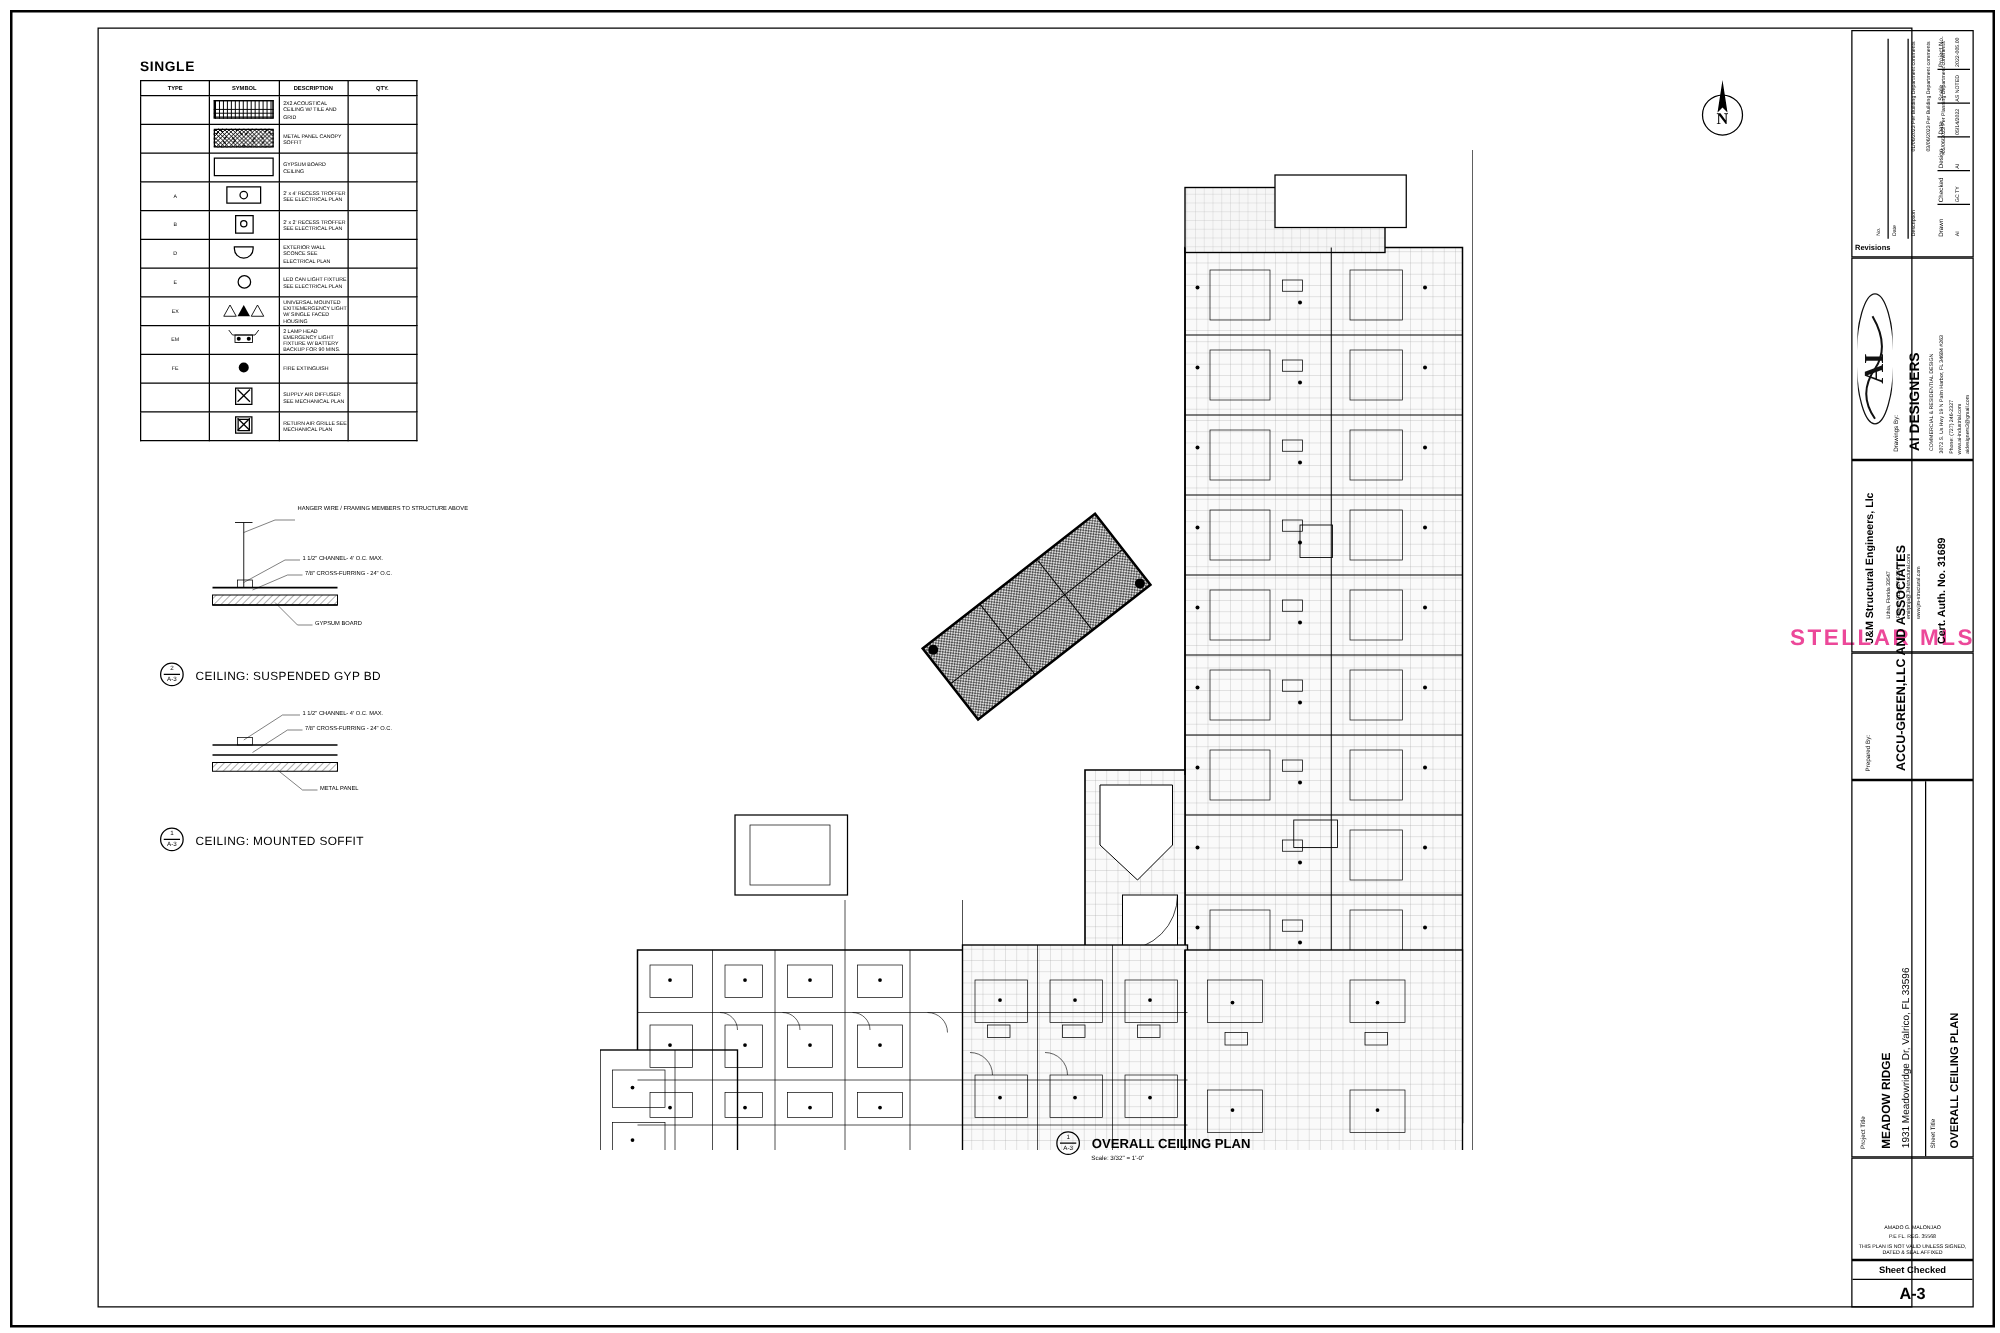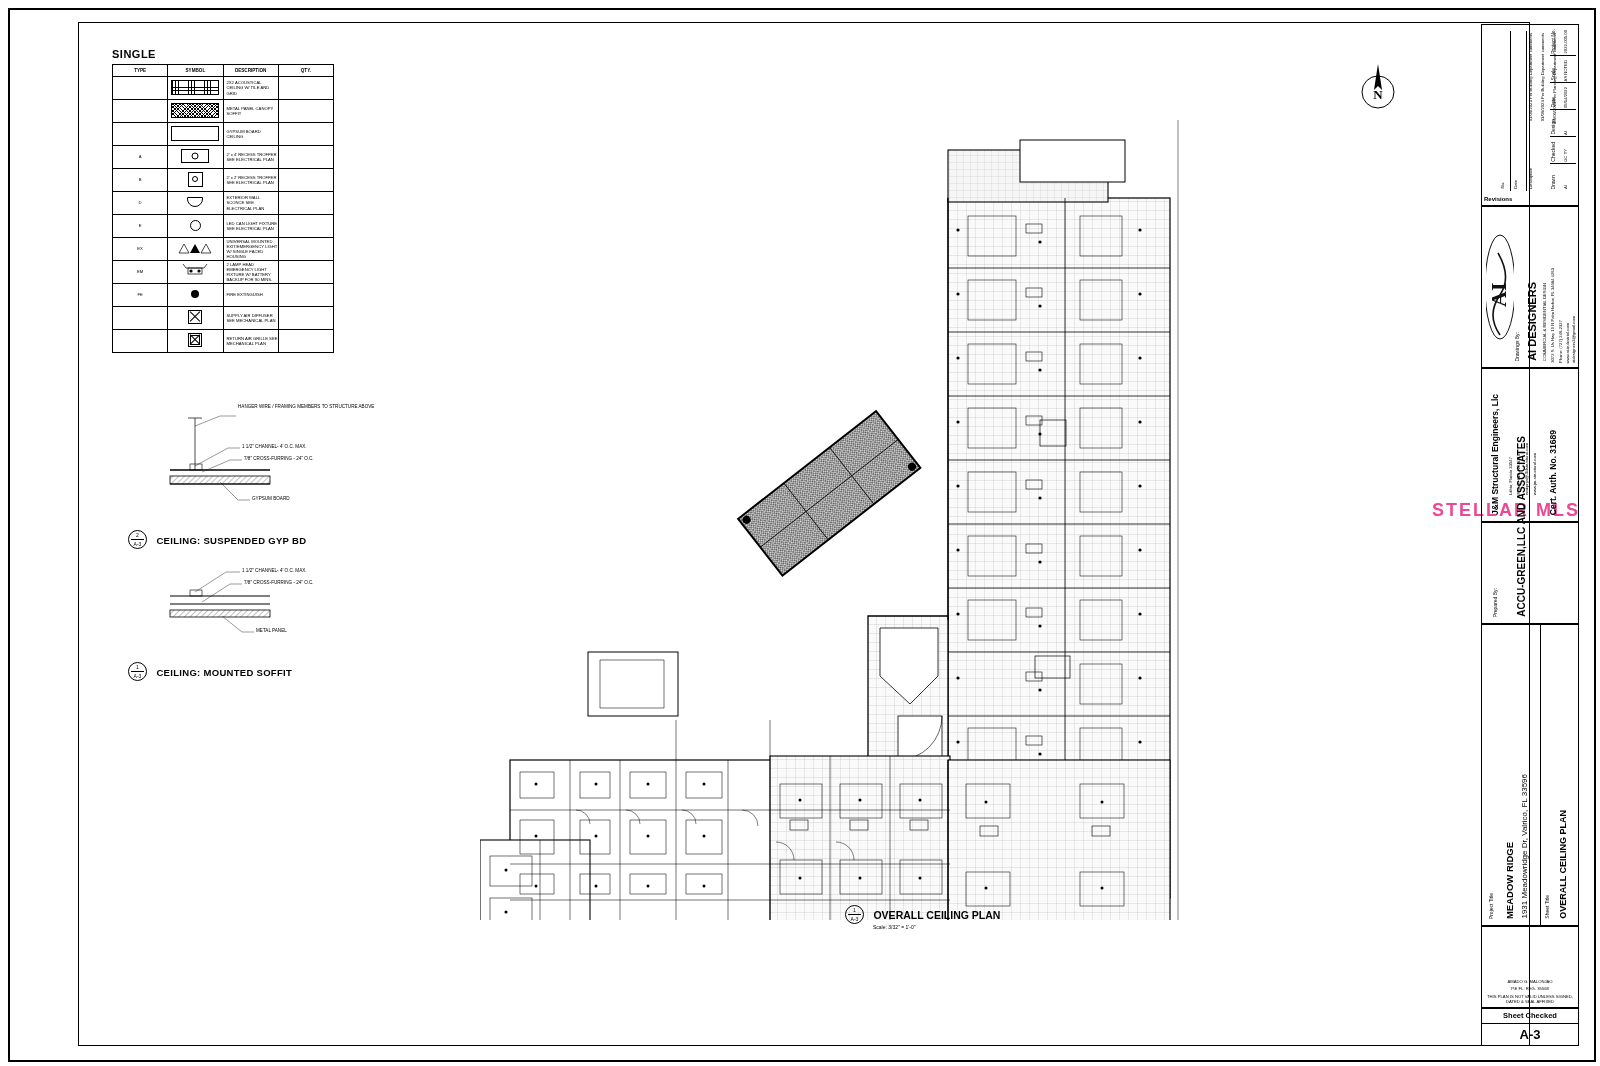--- a/index.html
+++ b/index.html
@@ -37,21 +37,21 @@
   .sym-x{display:inline-block;width:12px;height:12px;border:1px solid #000;position:relative;}
   .sym-x:before,.sym-x:after{content:"";position:absolute;left:-1px;top:5px;width:14px;height:1px;background:#000;}
   .sym-x:before{transform:rotate(45deg);}
   .sym-x:after{transform:rotate(-45deg);}
   .sym-x.dbl{outline:1px solid #000;outline-offset:-3px;}
   .sym-sconce{display:inline-block;width:14px;height:8px;border:1px solid #000;border-radius:0 0 8px 8px;border-top:1px solid #000;}
 
   
   .detail{position:absolute;}
   .detail-lbl{font-size:4.6px;line-height:1.3;}
-  .det-title{font-size:9.5px;font-weight:bold;letter-spacing:.3px;}
+  .det-title{font-size:9.5px;font-weight:normal;letter-spacing:.3px;}
   .bubble{display:inline-block;width:17px;height:17px;border:1px solid #000;border-radius:50%;position:relative;vertical-align:middle;margin-right:5px;}
   .bubble .top{position:absolute;left:0;top:1px;width:100%;text-align:center;font-size:5px;}
   .bubble .bot{position:absolute;left:0;bottom:1px;width:100%;text-align:center;font-size:5px;}
   .bubble .mid{position:absolute;left:2px;top:8px;width:13px;height:1px;background:#000;}
   .vtext{writing-mode:vertical-rl;transform:rotate(180deg);white-space:nowrap;}
 
   .rev-block{position:absolute;left:1481px;top:24px;width:96px;height:180px;border:1px solid #000;}
   .eng1{position:absolute;left:1481px;top:206px;width:96px;height:160px;border:1px solid #000;}
   .eng2{position:absolute;left:1481px;top:368px;width:96px;height:152px;border:1px solid #000;}
   .eng3{position:absolute;left:1481px;top:522px;width:96px;height:100px;border:1px solid #000;}

